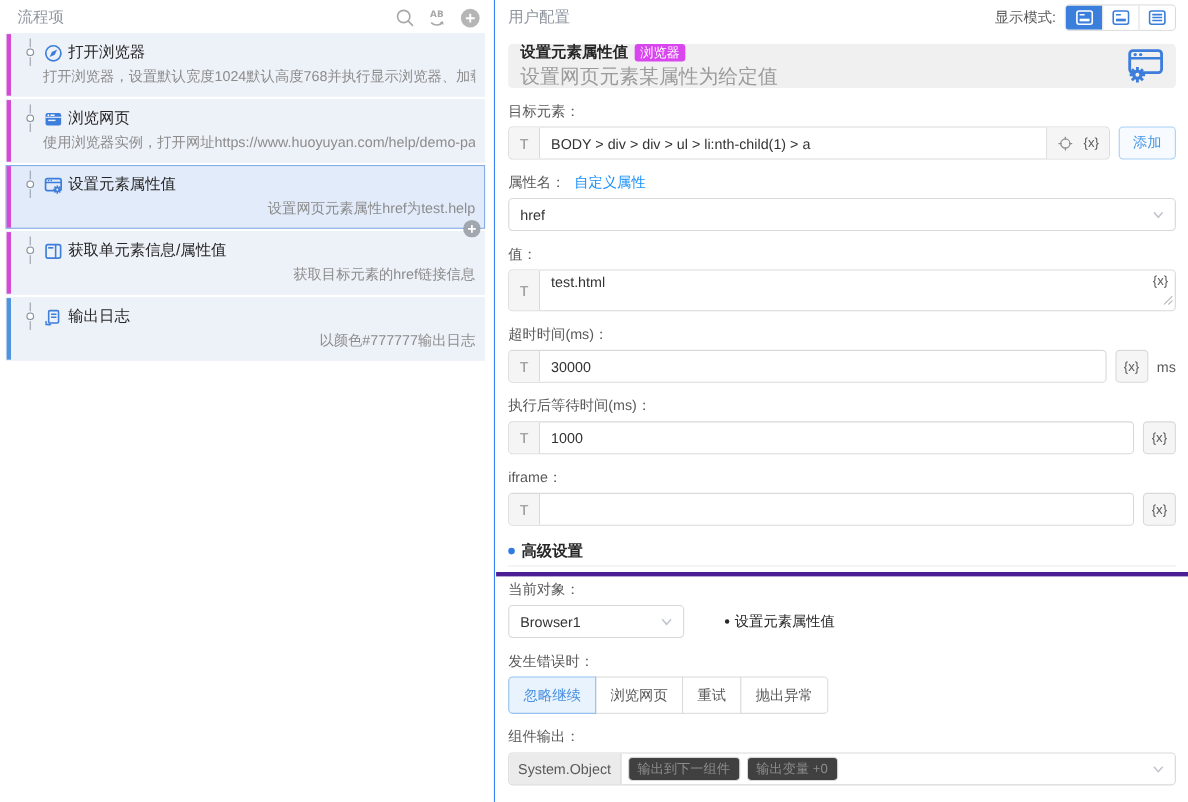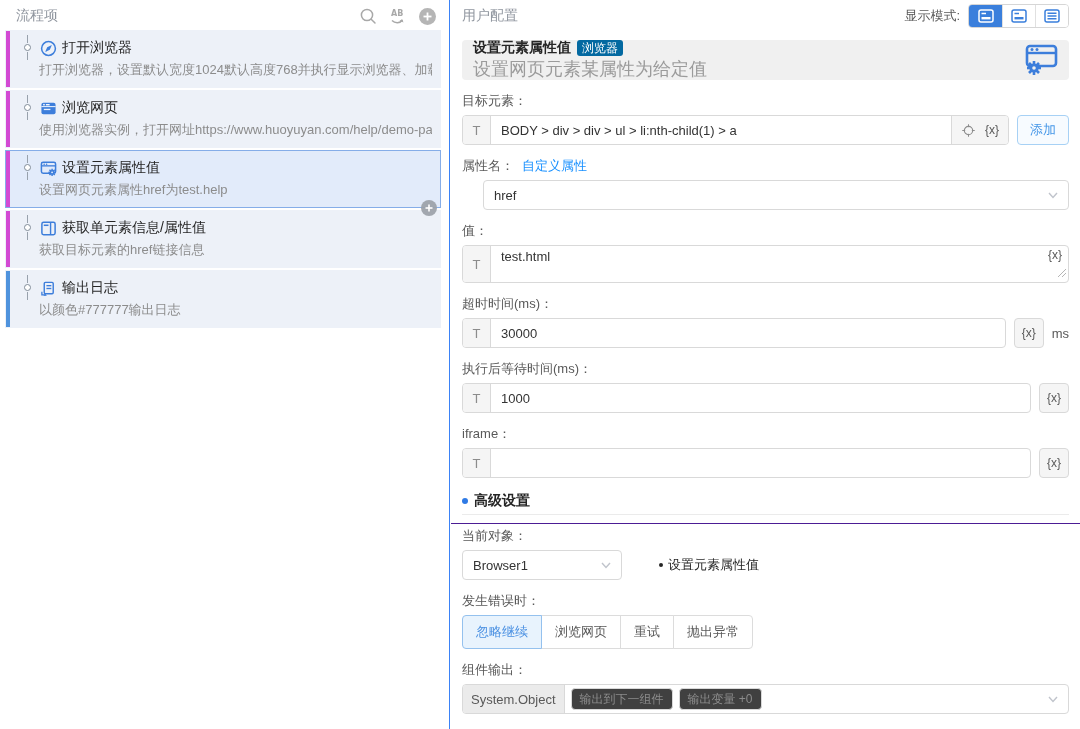--- a/index.html
+++ b/index.html
@@ -8,53 +8,53 @@
   .app { position:relative; width:1080px; height:729px; }
 
   
   .left-panel { position:absolute; left:0; top:0; width:450px; height:729px;
     border-right:1px solid #3b82f6; background:#fff; }
   .left-header { height:30px; display:flex; align-items:center; padding:2px 12px 0 16px; }
   .panel-title { font-size:14px; color:#8f959e; flex:1; }
   .header-icons { display:flex; align-items:center; gap:11px; }
   .hicon { width:19px; height:19px; display:inline-flex; align-items:center; justify-content:center; cursor:pointer; }
 
-  .flow-list { padding:0 8px 0 5px; }
+  .flow-list { padding:0 8px 0 5px;text-align:right; }
   .flow-item { position:relative; margin-bottom:2px; background:#edf1f8;
     border:1px solid transparent; padding:7px 8px 8px 33px; cursor:pointer; }
   .flow-item.selected { background:#e2ebfa; border-color:#85ade8; }
   .fi-bar { position:absolute; left:0; top:0; bottom:0; width:4px; background:#d34ad3; }
   .fi-bar.blue { background:#4f93dd; }
   .connector { position:absolute; left:16px; top:4px; width:10px;
     display:flex; flex-direction:column; align-items:center; }
   .connector .cl { width:1px; height:8px; background:#98a1ac; }
   .connector .cc { width:7px; height:7px; border:1px solid #828d99; border-radius:50%; background:#fff; margin:1px 0; }
   .fi-title-row { display:flex; align-items:center; gap:5px; height:20px; }
   .fi-icon { width:18px; height:18px; display:inline-flex; align-items:center; justify-content:center; flex:none; }
   .fi-title { font-size:14px; color:#262626; }
   .fi-desc { margin-top:3px; font-size:13px; color:#8c8c8c; white-space:nowrap; overflow:hidden; height:18px; line-height:18px; }
   .item-add-btn { position:absolute; right:3px; bottom:-9px; width:16px; height:16px; z-index:3; cursor:pointer; }
 
   
   .right-panel { position:absolute; left:451px; top:0; width:629px; height:524px;
-    padding:0 11px; border-bottom:1px solid #4c1d95; }
+    padding:0 11px; border-bottom:4px solid #4c1d95; }
   .rp-header { height:30px; display:flex; align-items:center; padding-top:2px; }
   .rp-title { font-size:14px; color:#8f959e; flex:1; }
   .dm-label { font-size:13px; color:#595959; margin-right:8px; }
   .dm-group { display:flex; border:1px solid #d6d6d6; border-radius:4px; overflow:hidden; height:24px; }
   .dm-btn { width:33px; display:flex; align-items:center; justify-content:center; background:#fff; cursor:pointer; }
   .dm-btn + .dm-btn { border-left:1px solid #e0e0e0; }
   .dm-btn.selected { background:#3a7fdc; }
 
   .card { margin-top:10px; height:40px; background:#f0f0f0; border-radius:4px;
     padding:4px 10px 4px 11px; display:flex; align-items:center; }
   .card-text { flex:1; min-width:0; }
   .card-title-row { display:flex; align-items:center; gap:6px; height:17px; }
   .card-title { font-size:14px; font-weight:bold; color:#262626; }
-  .card-badge { background:#0369a1; color:#fff; font-size:12px; line-height:16px; padding:0 5px; border-radius:3px; }
+  .card-badge { background:#d946ef; color:#fff; font-size:12px; line-height:16px; padding:0 5px; border-radius:3px; }
   .card-subtitle { font-size:18px; color:#9b9b9b; margin-top:1px; }
   .card-icon { width:36px; height:32px; flex:none; }
 
   .form-label { margin-top:13px; font-size:13px; color:#595959; height:15px; line-height:15px; display:flex; align-items:center; }
   .label-link { color:#1890ff; margin-left:8px; cursor:pointer; }
   .ctrl-row { margin-top:7px; display:flex; align-items:center; gap:8px; }
 
   .input-group { display:flex; align-items:stretch; border:1px solid #d9d9d9; border-radius:4px;
     background:#fff; height:30px; flex:1; min-width:0; }
   .ig-prefix { width:28px; flex:none; background:#f5f5f5; border-right:1px solid #d9d9d9;
@@ -343,21 +343,21 @@
       </div>
       <span class="btn-add">添加</span>
     </div>
 
     
     <div class="form-label">
       <span>属性名：</span>
       <span class="label-link">自定义属性</span>
     </div>
     <div class="ctrl-row">
-      <div class="select" style="flex:1;margin-left:21px;">
+      <div class="select" style="flex:1;">
         <span class="sel-val">href</span>
         <span style="display:flex;">
             <svg width="12" height="12" viewBox="0 0 12 12">
               <polyline points="2,4 6,8.5 10,4" fill="none" stroke="#c0c4cc" stroke-width="1.4"></polyline>
             </svg>
           </span>
       </div>
     </div>
 
     

